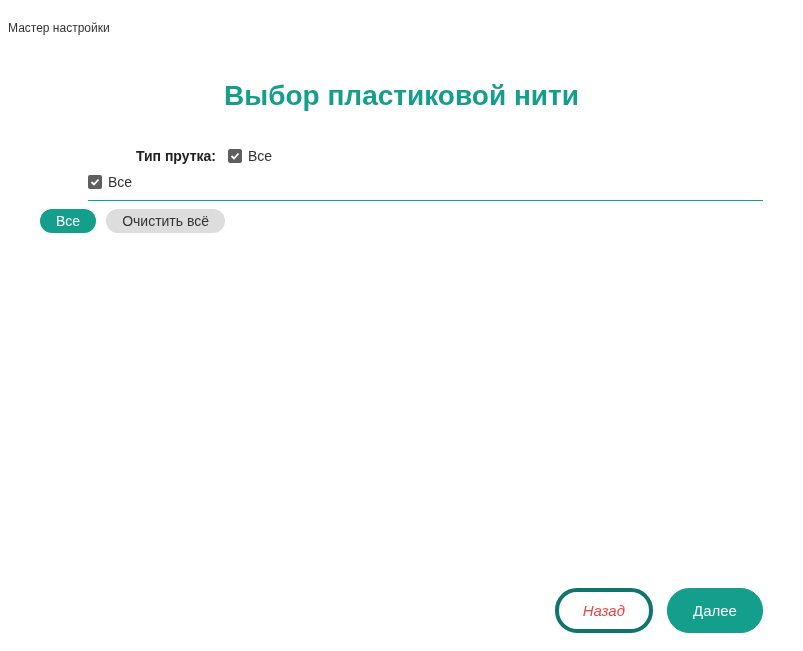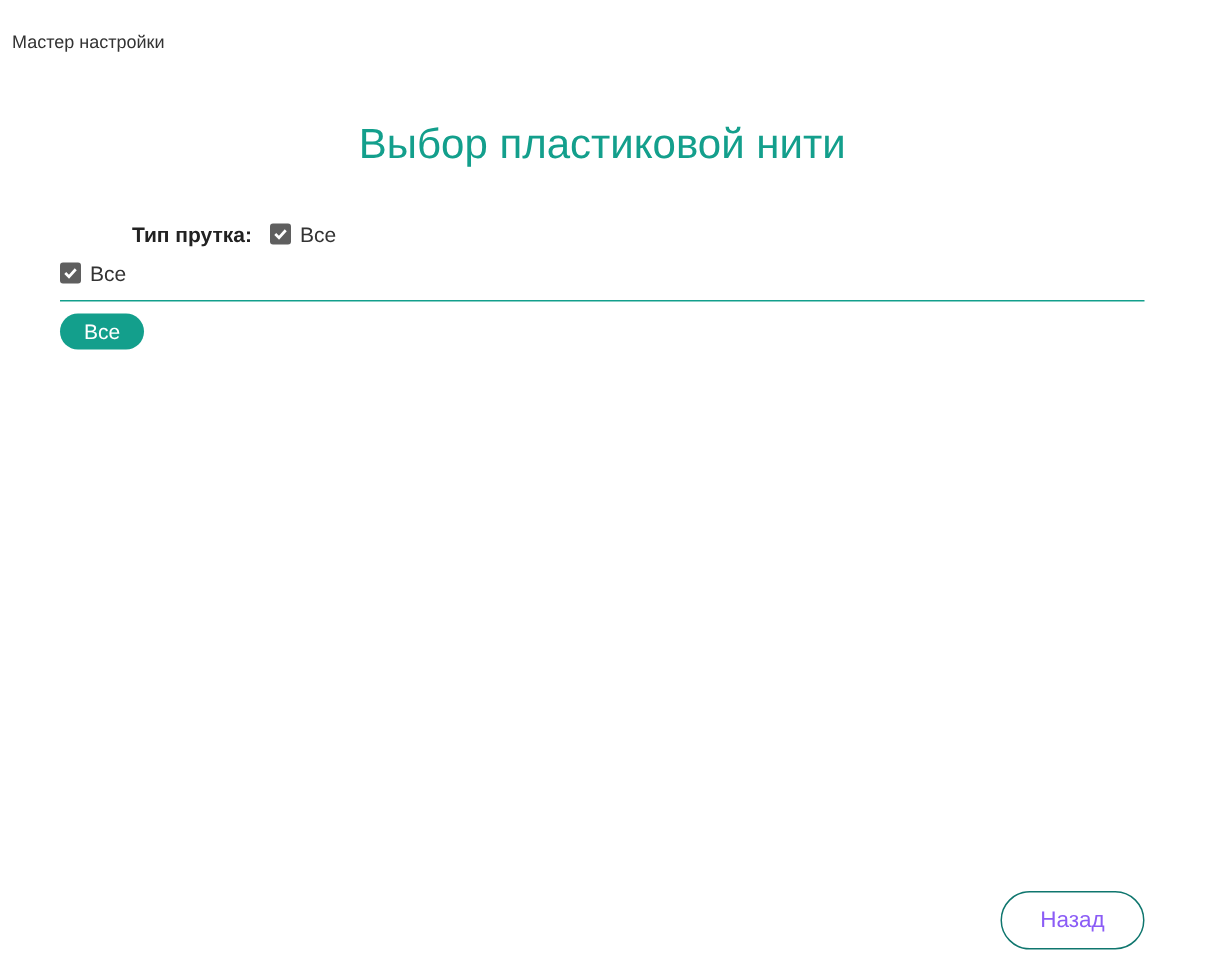--- a/index.html
+++ b/index.html
@@ -11,27 +11,28 @@
       position: relative;
     }
     .window-title {
       font-size: 12px;
       color: #333;
       padding: 21px 8px;
     }
     .page-heading {
       text-align: center;
       font-size: 28px;
-      font-weight: 400;
+      font-weight: 700;
       color: #139f8c;
       margin-top: 24px;
       margin-bottom: 36px;
     }
     .form-area {
       padding: 0 40px;
+      margin-left: 48px;
     }
     .form-row {
       display: flex;
       align-items: center;
       margin-bottom: 10px;
     }
     .form-label {
       width: 140px;
       text-align: right;
       font-size: 14px;
@@ -93,22 +94,23 @@
     }
     .nav-btn {
       min-width: 96px;
       padding: 10px 24px;
       font-size: 15px;
       border-radius: 22px;
       cursor: pointer;
     }
     .nav-back {
       background: #fff;
-      color: #8b5cf6;
-      border: 1px solid #0f766e;
+      color: #ef4444;
+      border: 4px solid #0f766e;
+      font-style: italic;
     }
     .nav-next {
       background: #139f8c;
       color: #fff;
       border: 1px solid #139f8c;
     }
   </style>
 </head>
 <body>
 
@@ -138,17 +140,19 @@
       </span>
       <span class="checkbox-text">Все</span>
     </label>
   </div>
 
   <hr class="hr">
 </div>
 
 <div class="button-row">
   <button class="pill-btn pill-primary">Все</button>
+  <button class="pill-btn pill-secondary">Очистить всё</button>
 </div>
 
 <div class="footer">
   <button class="nav-btn nav-back">Назад</button>
+  <button class="nav-btn nav-next">Далее</button>
 </div>
 
 </body></html>

